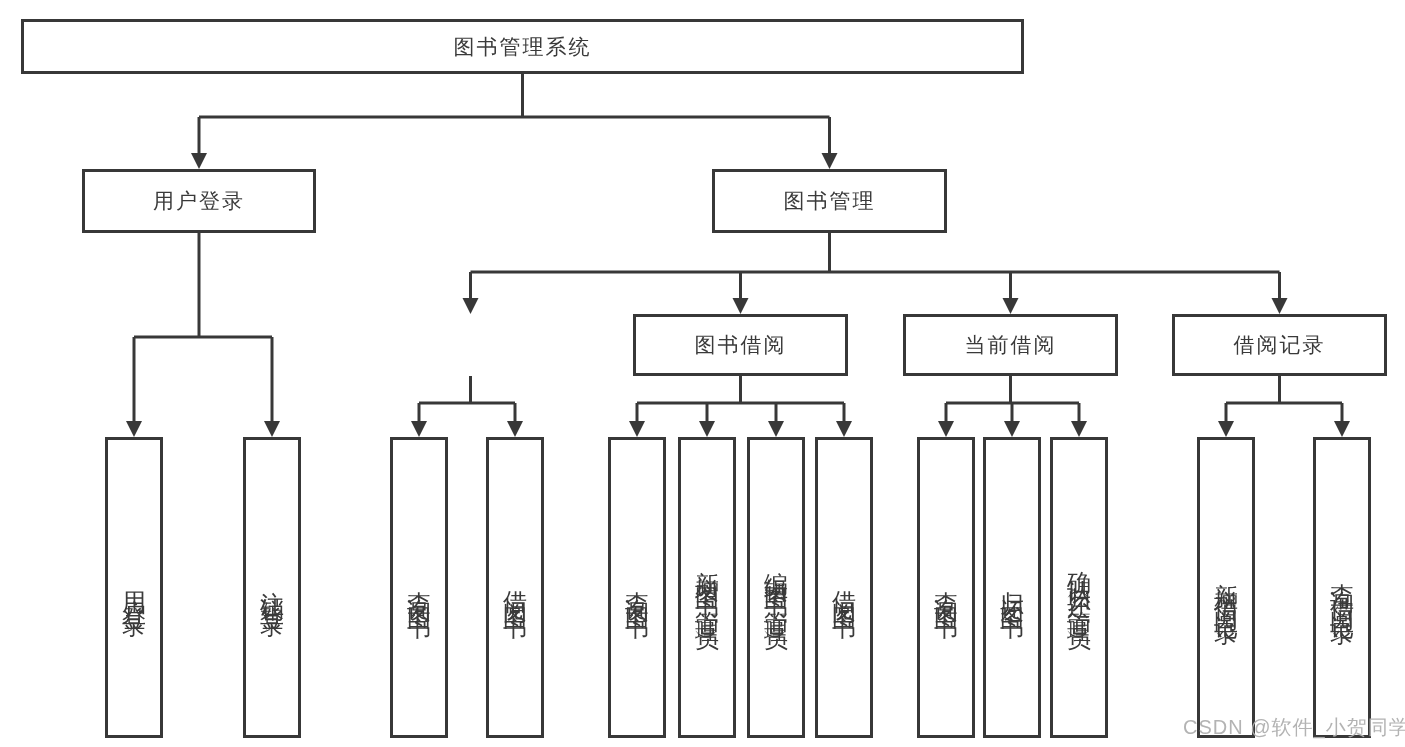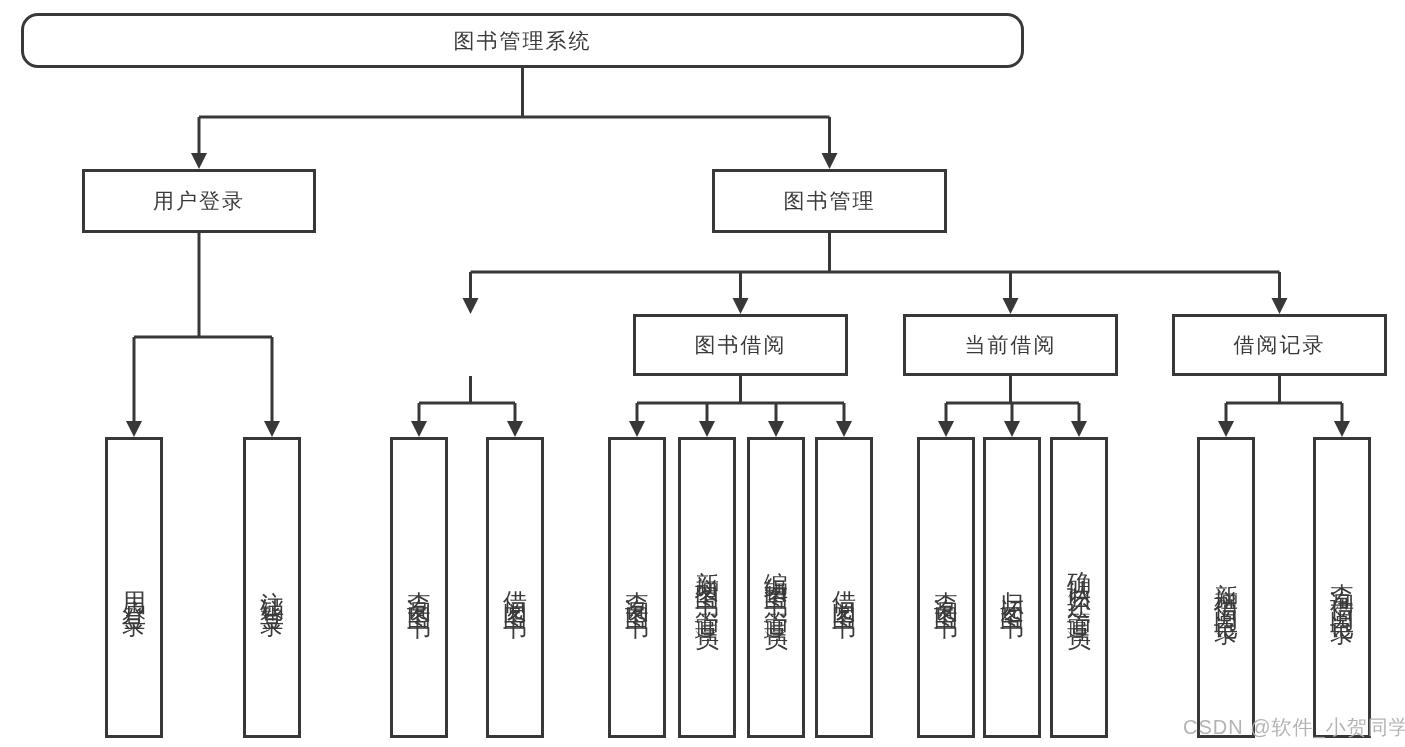--- a/index.html
+++ b/index.html
@@ -87,21 +87,21 @@
       <polygon points="1071,421 1087,421 1079,437"></polygon>
 
     <path d="M1279.5 376 V403"></path>
     <path d="M1226 403 H1342"></path>
     <path d="M1226 403 V422"></path>
       <polygon points="1218,421 1234,421 1226,437"></polygon>
     <path d="M1342 403 V422"></path>
       <polygon points="1334,421 1350,421 1342,437"></polygon>
   </svg>
 
-  <div class="hbox root" style="left:21px; top:13px; width:1003px; height:55px;border-radius:17px;">图书管理系统</div>
+  <div class="hbox root" style="left:21px; top:19px; width:1003px; height:55px;">图书管理系统</div>
 
   <div class="hbox" style="left:82px; top:169px; width:234px; height:64px;">用户登录</div>
   <div class="hbox" style="left:712px; top:169px; width:235px; height:64px;">图书管理</div>
 
   <div class="hbox" style="left:903px; top:314px; width:215px; height:62px;">当前借阅</div>
   <div class="hbox" style="left:633px; top:314px; width:215px; height:62px;">图书借阅</div>
   <div class="hbox" style="left:1172px; top:314px; width:215px; height:62px;">借阅记录</div>
 
   <div class="vbox" style="left:105px; top:437px; width:58px; height:301px;">用户登录</div>
   <div class="vbox" style="left:243px; top:437px; width:58px; height:301px;">注销登录</div>

